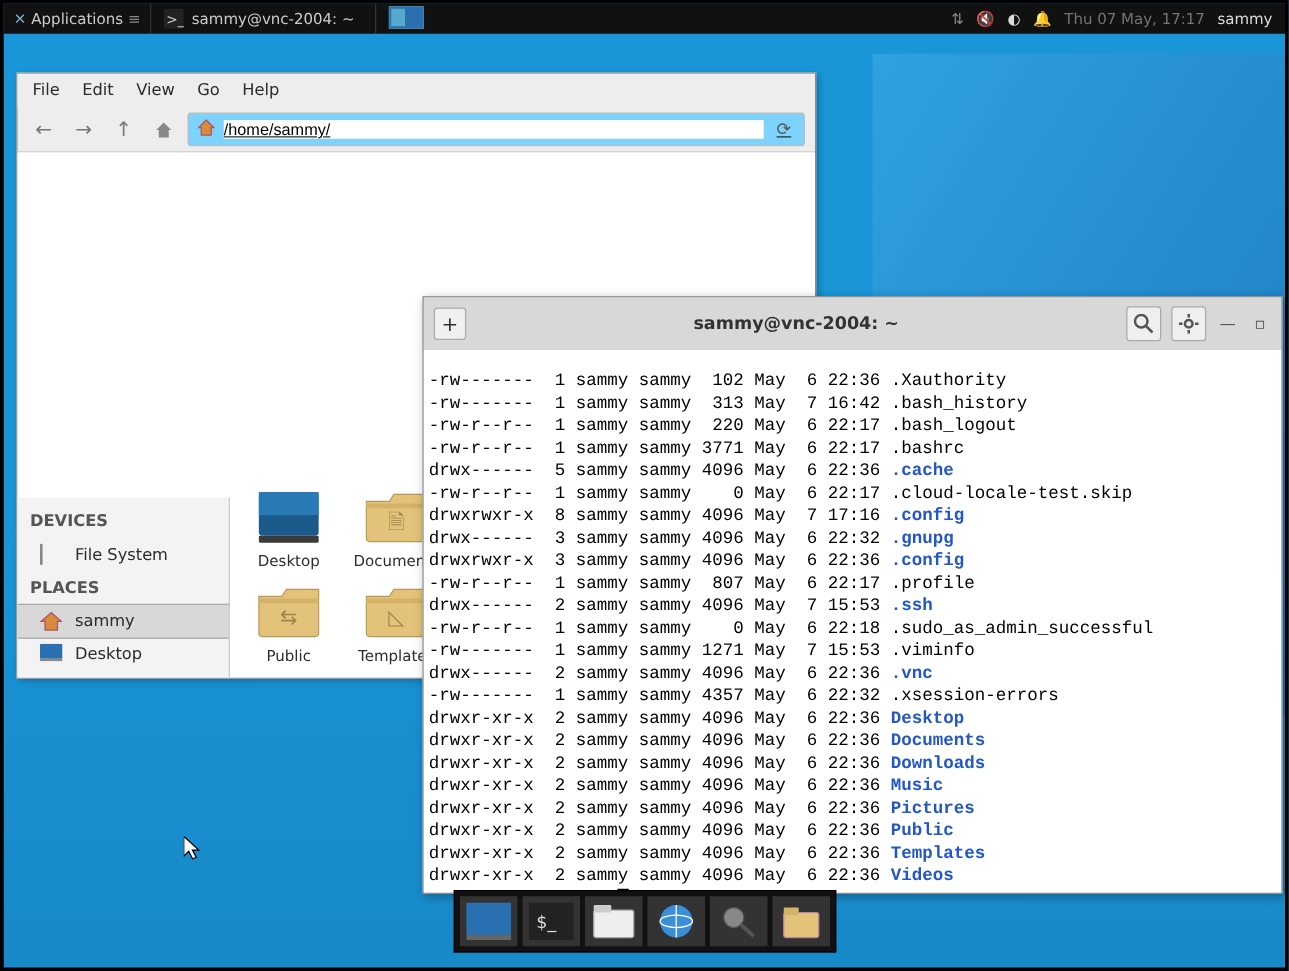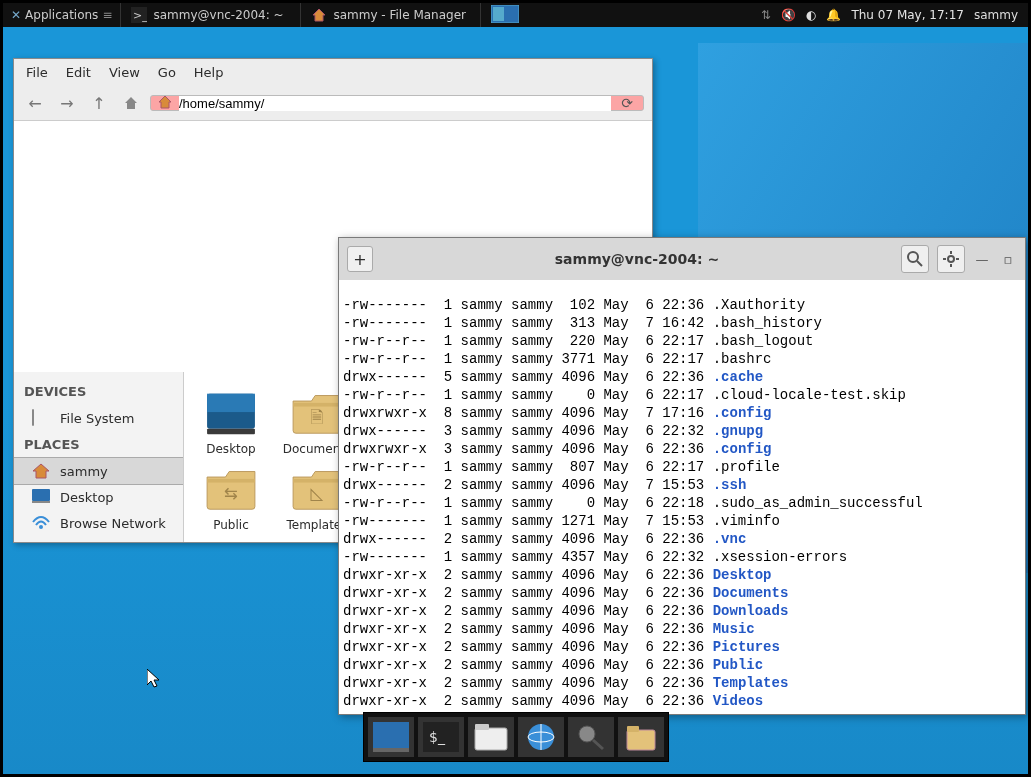--- a/index.html
+++ b/index.html
@@ -58,22 +58,22 @@
 }
 .fm-tool {
   display: flex; align-items: center; gap: 6px; padding: 4px 8px;
   border-bottom: 1px solid #ccc;
 }
 .nav-btn {
   width: 26px; height: 26px; display: flex; align-items: center; justify-content: center;
   color: #777; font-size: 16px;
 }
 .addr {
-  flex: 1; height: 16px; background: #fca5a5; border: 1px solid #bbb; border-radius: 3px;
-  display: flex; align-items: center; padding: 0 6px; gap: 6px;
+  flex: 1; height: 27px; background: #7dd3fc; border: 1px solid #bbb; border-radius: 3px;
+  display: flex; align-items: center; padding: 0 6px; gap: 6px; text-decoration: underline;
 }
 .addr input { border: none; outline: none; flex: 1; font-size: 13px; }
 .reload { color: #555; font-size: 14px; padding: 0 4px; }
 .fm-body { flex: 1; display: flex; background: #fff; overflow: hidden; align-items: flex-end; }
 .sidebar {
   width: 170px; background: #f3f3f3; border-right: 1px solid #ccc;
   padding: 6px 0; font-size: 13px; overflow: hidden;
 }
 .sidebar .section { font-weight: bold; color: #555; padding: 6px 10px; }
 .sidebar .item { display: flex; align-items: center; gap: 8px; padding: 5px 10px 5px 18px; }
@@ -149,42 +149,34 @@
   <div class="taskbar">
     <div class="taskbar-item">
       <span class="ti-icon">
         <svg width="16" height="16">
             <rect width="16" height="16" fill="#222"></rect>
             <text x="2" y="12" fill="#ccc" font-size="11">&gt;_</text>
           </svg>
       </span>
       <span>sammy@vnc-2004: ~</span>
     </div>
-    <div class="taskbar-item">
-      <span class="ti-icon">
-        <svg width="16" height="16">
-            <polygon points="8,2 14,8 12,8 12,14 4,14 4,8 2,8" fill="#d88b3a" stroke="#a56"></polygon>
-          </svg>
-      </span>
-      <span>sammy - File Manager</span>
-    </div>
   </div>
   <div style="padding:0 10px">
     <svg width="28" height="18">
         <rect width="28" height="18" fill="#2a6fb0" stroke="#5ac"></rect>
         <rect x="2" y="2" width="11" height="14" fill="#5ac"></rect>
       </svg>
   </div>
   <div class="panel-spacer"></div>
   <div class="tray">
     <span style="color:#888">⇅</span>
     <span style="color:#888">🔇</span>
     <span style="color:#ddd">◐</span>
     <span style="color:#ddd">🔔</span>
-    <span style="color:#e5e5e5">Thu 07 May, 17:17</span>
+    <span style="color:#737373">Thu 07 May, 17:17</span>
     <span style="color:#ddd">sammy</span>
   </div>
 </div>
 
 <div class="deskpanel"></div>
 
 <div class="fm">
   <div class="fm-menu">
     <span>File</span>
     <span>Edit</span>
@@ -228,30 +220,20 @@
         <span>sammy</span>
       </div>
       <div class="item">
         <span class="si-icon">
           <svg width="18" height="14">
               <rect width="18" height="12" fill="#2a6fb0" rx="1"></rect>
               <rect y="12" width="18" height="2" fill="#888"></rect>
             </svg>
         </span>
         <span>Desktop</span>
-      </div>
-      <div class="item">
-        <span class="si-icon">
-          <svg width="18" height="14">
-              <path d="M1 7 Q9 -3 17 7" stroke="#3a8fd8" fill="none" stroke-width="2"></path>
-              <path d="M4 10 Q9 3 14 10" stroke="#3a8fd8" fill="none" stroke-width="2"></path>
-              <circle cx="9" cy="12" r="2" fill="#3a8fd8"></circle>
-            </svg>
-        </span>
-        <span>Browse Network</span>
       </div>
     </div>
     <div class="iconview" id="iconview">
         <div class="fv-item">
           <div class="fv-icon">
             <svg class="folder-svg" viewBox="0 0 60 50">
               <rect x="4" y="4" width="52" height="38" rx="3" fill="#1b5a8a"></rect>
               <rect x="4" y="4" width="52" height="20" fill="#2a7ab5"></rect>
               <rect x="4" y="42" width="52" height="6" fill="#3a3a3a" rx="1"></rect>
             </svg>

